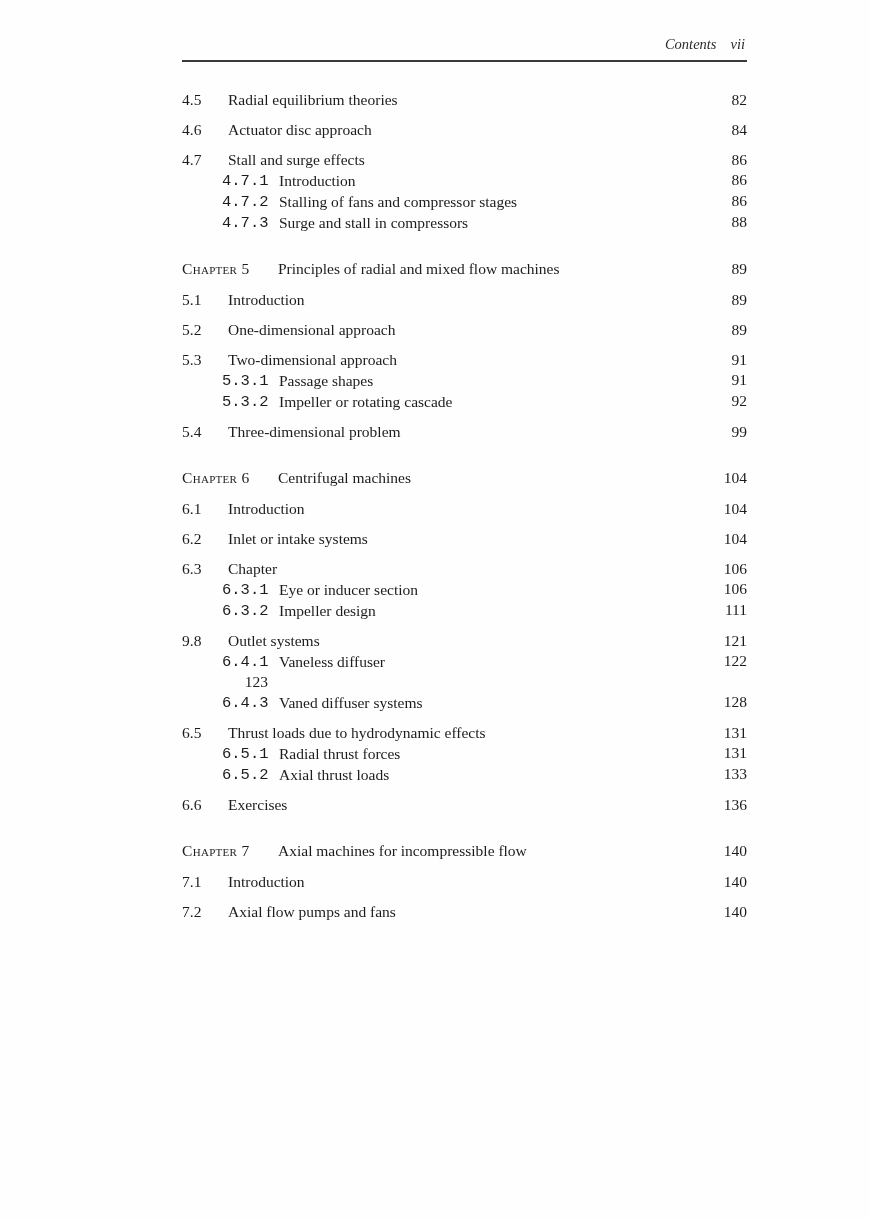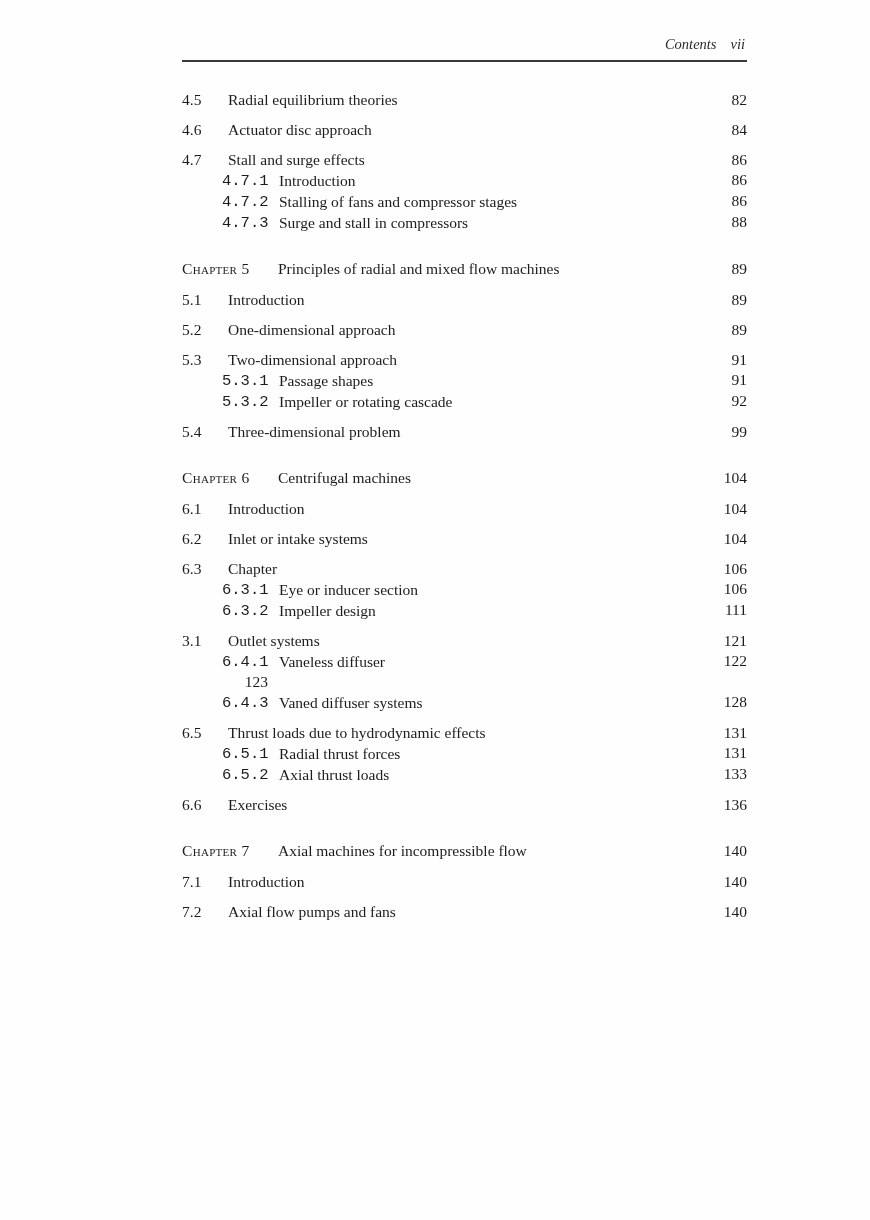--- a/index.html
+++ b/index.html
@@ -215,21 +215,21 @@
       </div>
       <div class="row subsection">
         <div class="left">
           <span class="num">6.3.2</span>
           <span class="title">Impeller design</span>
         </div>
         <span class="page">111</span>
       </div>
       <div class="row section">
         <div class="left">
-          <span class="num">3.1</span>
+          <span class="num">9.8</span>
           <span class="title">Outlet systems</span>
         </div>
         <span class="page">121</span>
       </div>
       <div class="row subsection">
         <div class="left">
           <span class="num">6.4.1</span>
           <span class="title">Vaneless diffuser</span>
         </div>
         <span class="page">122</span>

